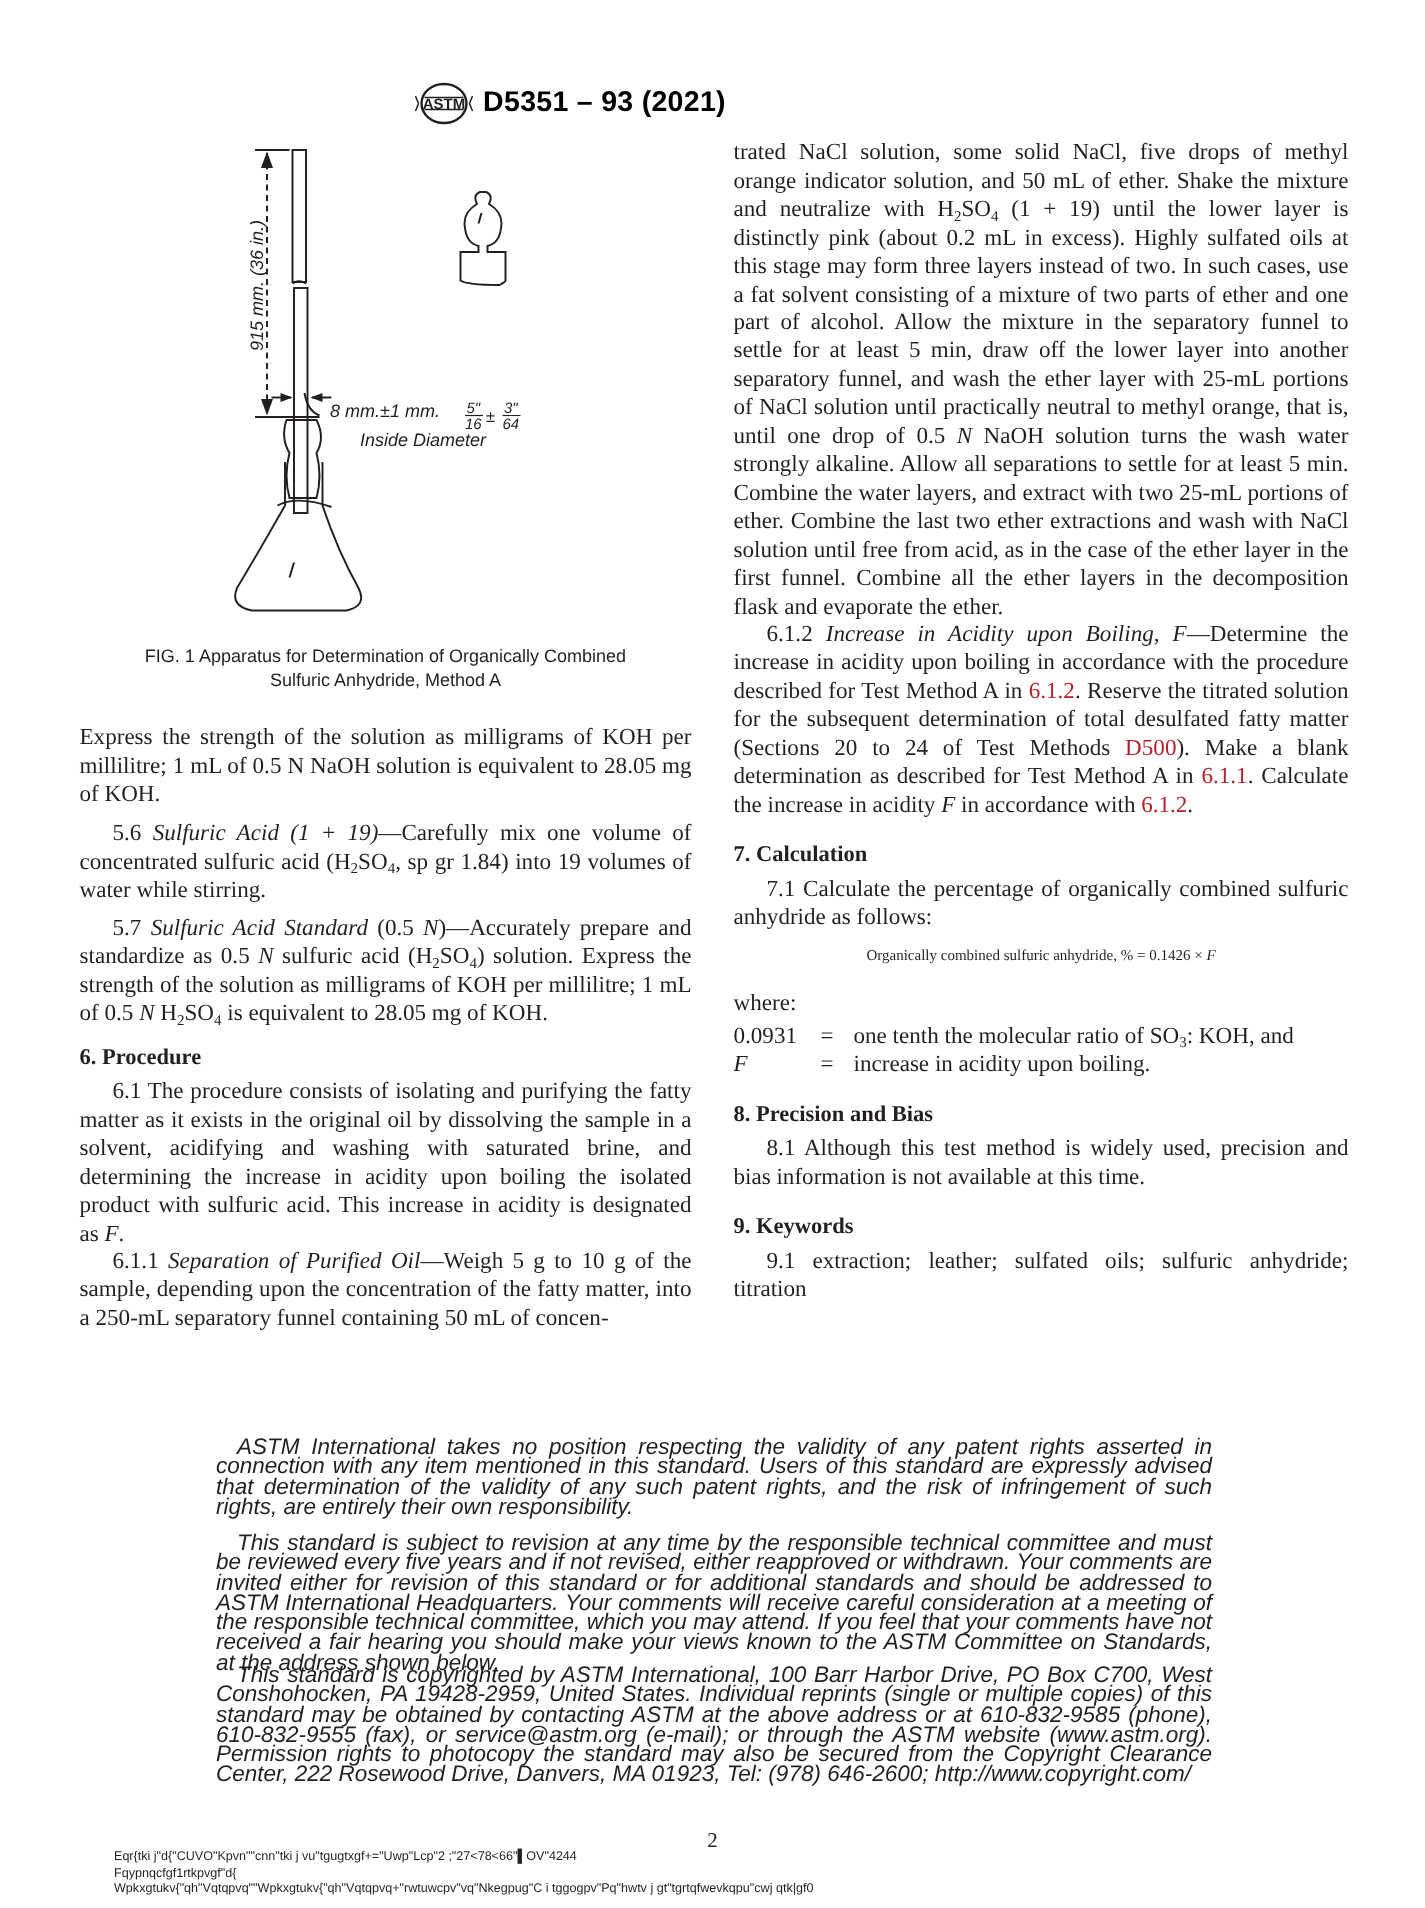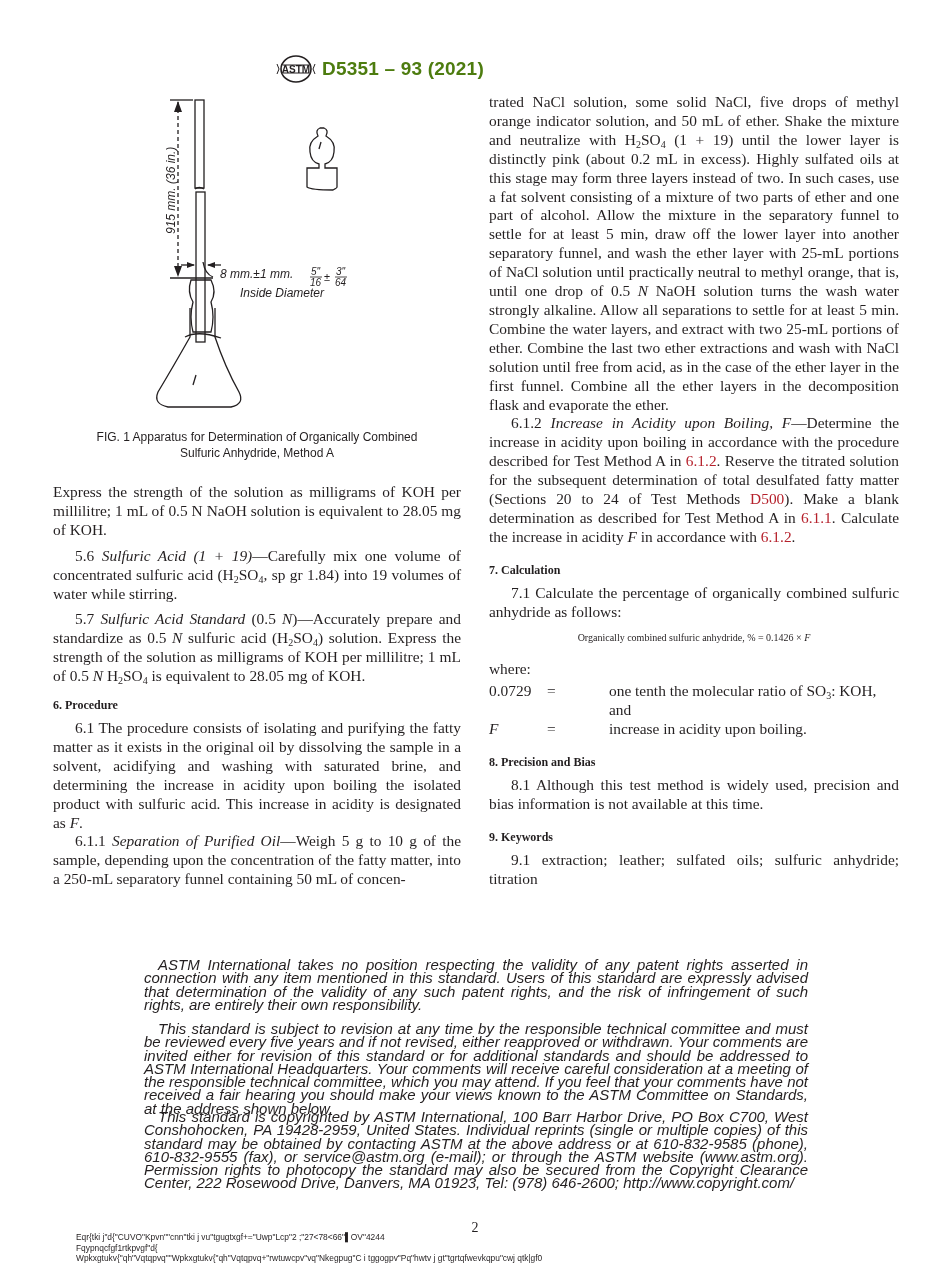--- a/index.html
+++ b/index.html
@@ -1,41 +1,41 @@
 <!DOCTYPE html>
 <html><head>
   <meta charset="utf-8">
   <style>
     html, body { margin: 0; padding: 0; background: #ffffff; }
     body { width: 950px; height: 1272px; position: relative; overflow: hidden; color: #231f20; font-family: "Liberation Serif", "DejaVu Serif", serif; }
     .header { position: absolute; top: 54px; left: 0; width: 760px; display: flex; justify-content: center; align-items: center; gap: 6px; }
     .logo { width: 40px; height: 30px; }
-    .doc-id { font-family: "Liberation Sans", "DejaVu Sans", sans-serif; font-weight: bold; font-size: 19px; letter-spacing: 0.2px; color: #4d7c0f; }
+    .doc-id { font-family: "Liberation Sans", "DejaVu Sans", sans-serif; font-weight: bold; font-size: 19px; letter-spacing: 0.2px; color: #000000; }
 
     .col { position: absolute; font-size: 15.4px; line-height: 18.9px; text-align: justify; }
     .col-left { left: 53px; width: 408px; }
     .col-right { left: 489px; width: 410px; top: 93px; }
 
     .figure { position: absolute; left: 53px; top: 92px; width: 408px; height: 332px; }
     .fig-caption { position: absolute; left: 53px; top: 430px; width: 408px; text-align: center; font-family: "Liberation Sans", "DejaVu Sans", sans-serif; font-weight: normal; font-size: 12px; line-height: 15.5px; }
 
     p { margin: 0; }
     .indent { text-indent: 22px; }
     .gap { margin-top: 7px; }
-    .section-head { font-weight: bold; font-size: 12px; margin-top: 11px; margin-bottom: 4px; text-align: left; }
+    .section-head { font-weight: bold; font-size: 15px; margin-top: 11px; margin-bottom: 4px; text-align: left; }
     .link { color: #b5202b; }
     sub { font-size: 10px; vertical-align: -3px; line-height: 0; }
     i { font-style: italic; }
 
     .equation { text-align: center; font-size: 10px; margin: 8px 0 12px 0; }
     .where { margin-bottom: 3px; }
     .def-row { display: flex; }
     .def-sym { width: 58px; flex: 0 0 58px; }
     .def-eq { width: 22px; flex: 0 0 22px; }
-    .def-text { flex: 1; text-align: left; margin-left: 40px; }
+    .def-text { flex: 1; text-align: left; }
 
     .footer-notes { position: absolute; left: 144px; width: 664px; font-family: "Liberation Sans", "DejaVu Sans", sans-serif; font-style: italic; font-size: 15px; line-height: 13.3px; text-align: justify; margin-top: 44px; }
     .note1 { top: 914px; }
     .note2 { top: 978px; }
     .note3 { top: 1066px; }
     .footer-notes p { text-indent: 14px; }
 
     .page-num { position: absolute; top: 1220px; left: 0; width: 950px; text-align: center; font-size: 14px; }
     .watermark { position: absolute; left: 76px; top: 1232px; font-family: "Liberation Sans", "DejaVu Sans", sans-serif; font-size: 8.4px; line-height: 10.6px; color: #231f20; white-space: nowrap; }
   </style>
@@ -121,21 +121,21 @@
   <p class="indent"><span>6.1.2 </span><i>Increase in Acidity upon Boiling, F</i><span>—Determine the increase in acidity upon boiling in accordance with the procedure described for Test Method A in </span><a class="link">6.1.2</a><span>. Reserve the titrated solution for the subsequent determination of total desulfated fatty matter (Sections 20 to 24 of Test Methods </span><a class="link">D500</a><span>). Make a blank determination as described for Test Method A in </span><a class="link">6.1.1</a><span>. Calculate the increase in acidity </span><i>F</i><span> in accordance with </span><a class="link">6.1.2</a><span>.</span></p>
 
   <div class="section-head" style="margin-top:14px;">7.  Calculation</div>
 
   <p class="indent">7.1 Calculate the percentage of organically combined sulfuric anhydride as follows:</p>
 
   <div class="equation"><span>Organically combined sulfuric anhydride, % = 0.1426 × </span><i>F</i></div>
 
   <div class="where">where:</div>
   <div class="def-row">
-    <span class="def-sym">0.0729</span>
+    <span class="def-sym">0.0931</span>
     <span class="def-eq">=</span>
     <span class="def-text"><span>one tenth the molecular ratio of SO</span><sub>3</sub><span>: KOH, and</span></span>
   </div>
   <div class="def-row">
     <i class="def-sym">F</i>
     <span class="def-eq">=</span>
     <span class="def-text">increase in acidity upon boiling.</span>
   </div>
 
   <div class="section-head" style="margin-top:14px;">8.  Precision and Bias</div>

